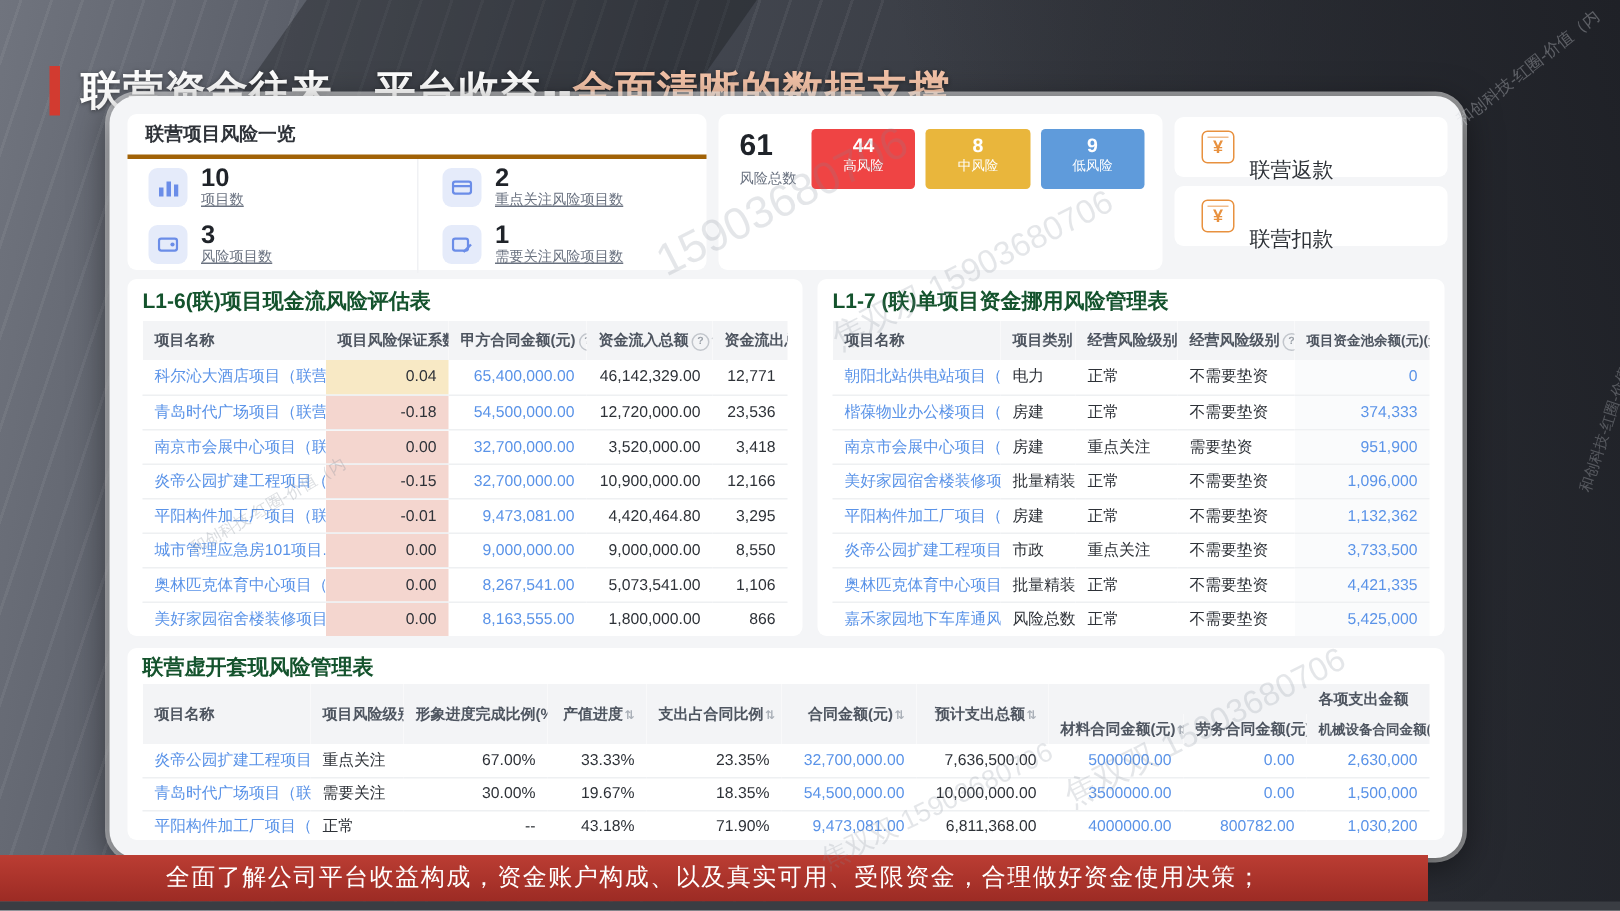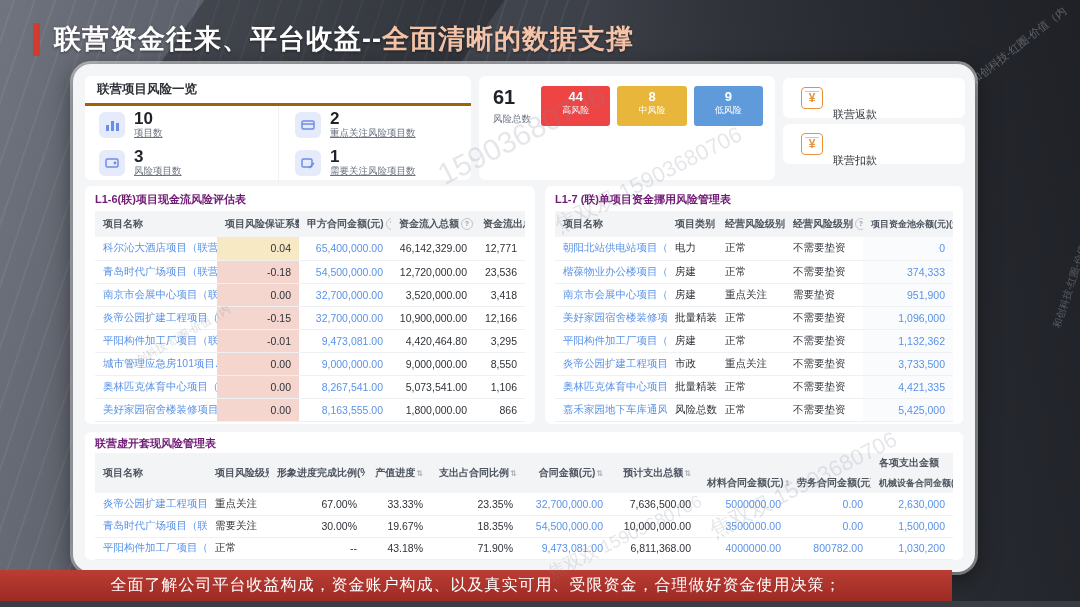--- a/index.html
+++ b/index.html
@@ -20,21 +20,21 @@
   .wm{position:absolute;color:#7e8894;opacity:.20;pointer-events:none;white-space:nowrap;z-index:40;}
   .wm1{left:430px;top:118px;font-size:30px;transform:rotate(-27deg);}
   .wm2{left:960px;top:38px;font-size:11px;color:#cfd2d8;opacity:.35;transform:rotate(-38deg);}
   .wm3{left:545px;top:165px;font-size:22px;transform:rotate(-27deg);}
   .wm4{left:120px;top:330px;font-size:11px;opacity:.28;transform:rotate(-30deg);}
   .wm5{left:700px;top:470px;font-size:22px;transform:rotate(-27deg);}
   .wm6{left:1020px;top:270px;font-size:10px;color:#cfd2d8;opacity:.3;transform:rotate(-72deg);}
   .wm7{left:540px;top:525px;font-size:18px;transform:rotate(-26deg);}
 
   
-  .slide-title{position:absolute;left:9px;top:21px;display:flex;align-items:center;z-index:5;padding-left:24px;}
+  .slide-title{position:absolute;left:9px;top:42px;display:flex;align-items:center;z-index:5;padding-left:24px;}
   .red-accent{width:7px;height:33px;background:#d23b30;margin-right:14px;}
   .slide-title h1{margin:0;font-size:27px;font-weight:bold;color:#fff;letter-spacing:1px;
     text-shadow:0 1px 3px rgba(0,0,0,.45);}
   .slide-title .hl{color:#f4c3a8;}
 
   
   .panel{position:absolute;left:73px;top:64px;width:902px;height:508px;background:#f4f5f7;
     border-radius:18px;box-shadow:0 6px 24px rgba(0,0,0,.5),0 0 0 3px rgba(255,255,255,.55);z-index:10;}
   .card{position:absolute;background:#fff;border-radius:6px;}
 
@@ -67,25 +67,25 @@
   .lv-low{background:#5f9bdb;}
 
   
   .action-row{position:absolute;left:710px;width:182px;height:40px;background:#fff;border-radius:6px;
     display:flex;align-items:center;gap:10px;padding-left:18px;box-sizing:border-box;cursor:pointer;}
   .ar1{top:14px;} .ar2{top:60px;}
   .pay-icon{width:20px;height:20px;border:1.5px solid #e8913f;border-radius:4px;color:#e8913f;
     font-size:12px;font-weight:bold;display:flex;align-items:center;justify-content:center;position:relative;}
   .pay-icon::before{content:"";position:absolute;top:3px;left:3px;right:3px;height:0;
     border-top:1px solid #e8913f;opacity:.6;}
-  .action-label{font-size:11px;color:#2e3238;margin-top:32px;}
+  .action-label{font-size:14px;color:#2e3238;margin-top:32px;}
 
   
   .table-card{overflow:hidden;}
-  .tbl-title{font-size:11px;font-weight:bold;color:#701a75;padding:6px 10px 4px;}
+  .tbl-title{font-size:14px;font-weight:bold;color:#14532d;padding:6px 10px 4px;}
   table{border-collapse:collapse;table-layout:fixed;font-size:10.5px;color:#2e3238;}
   th{background:#f3f4f6;color:#4e5560;font-weight:bold;font-size:10px;white-space:nowrap;overflow:hidden;}
   td{border-bottom:1px solid #eef0f2;white-space:nowrap;overflow:hidden;}
   th,td{padding:0 8px;box-sizing:border-box;}
   .num{text-align:right;}
   .blue{color:#5a93e8;cursor:pointer;}
   td.name{color:#5a93e8;cursor:pointer;text-align:left;}
   .qm{display:inline-flex;width:10px;height:10px;border:1px solid #c2c6cc;border-radius:50%;
     font-size:7px;color:#9aa0a8;align-items:center;justify-content:center;vertical-align:1px;margin-left:2px;}
   .sort{font-size:8px;color:#aab0b8;margin-left:1px;}

